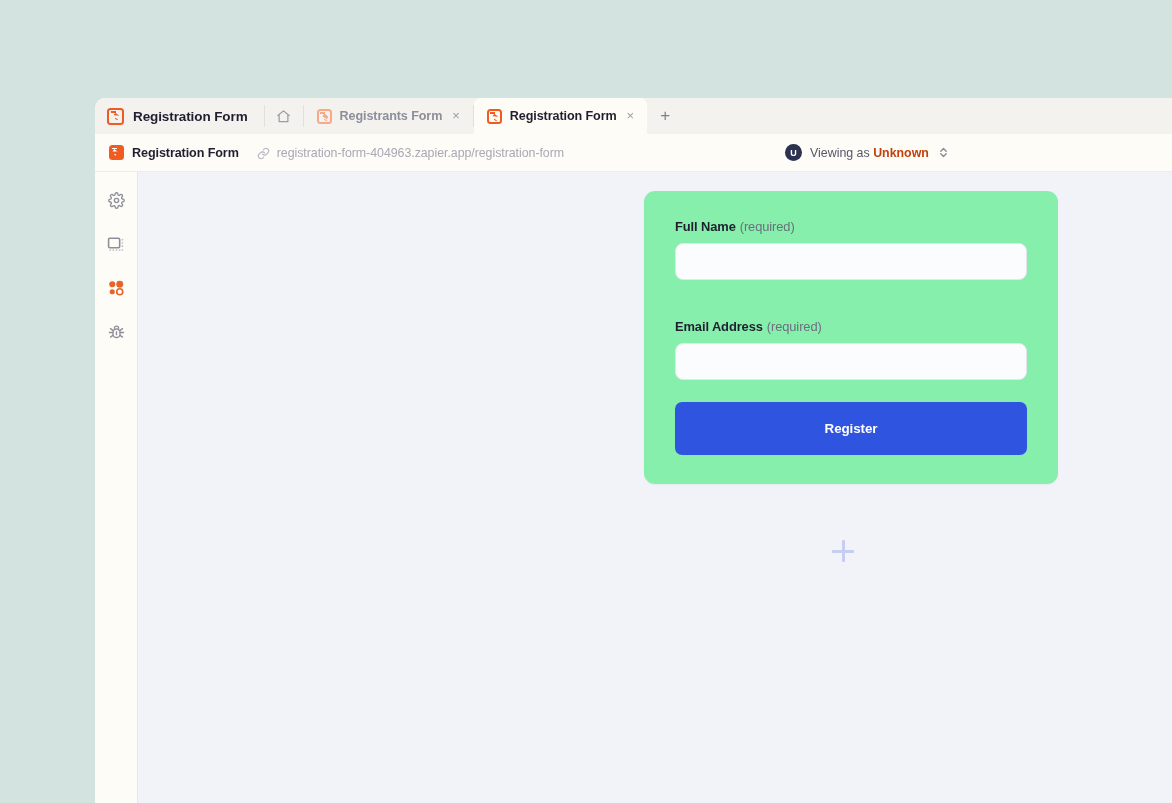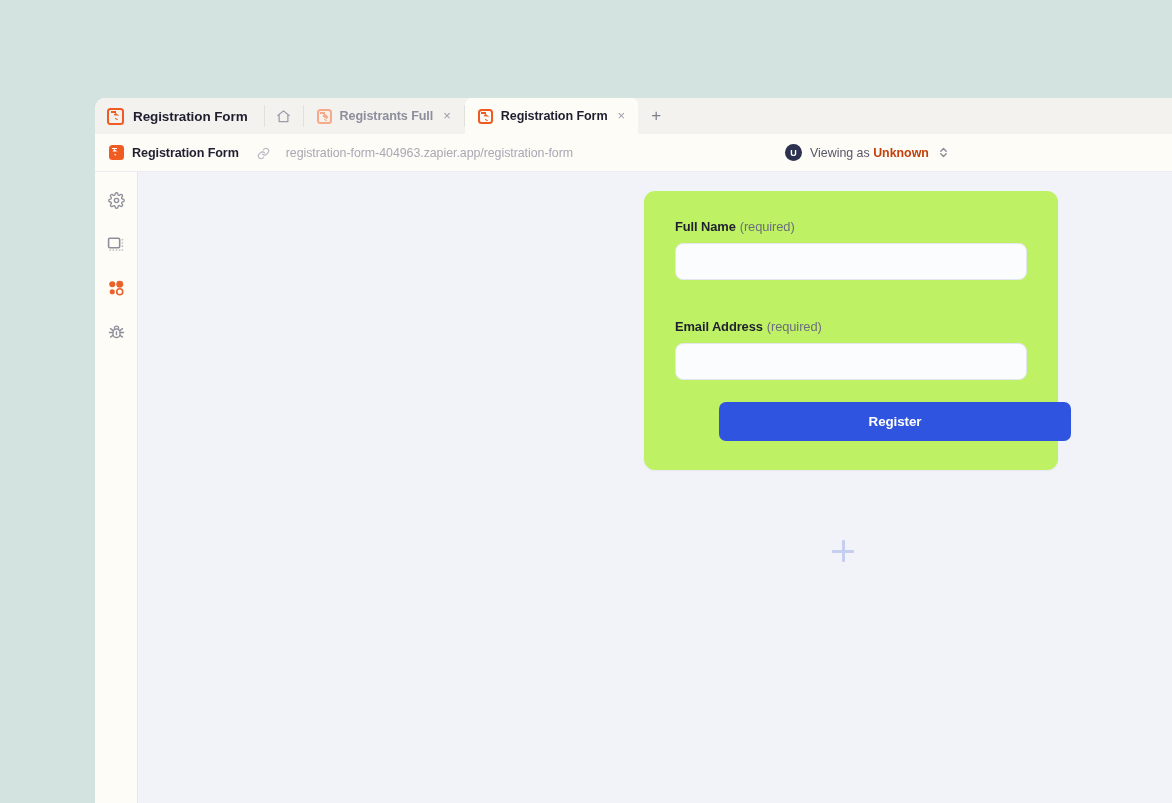--- a/index.html
+++ b/index.html
@@ -181,21 +181,21 @@
   }
   .url-site-name {
     font-size: 12.6px;
     font-weight: bold;
     color: #201f30;
     letter-spacing: -0.1px;
   }
   .url-link {
     display: flex;
     align-items: flex-end;
-    gap: 16px;
+    gap: 7px;
     margin-left: 18px;
   }
   .url-text {
     font-size: 12.4px;
     color: #a9a8b4;
     letter-spacing: -0.05px;
   }
 
   .viewing-as {
     position: absolute;
@@ -260,21 +260,21 @@
     position: relative;
     overflow: hidden;
   }
 
   
   .form-card {
     position: absolute;
     left: 506px;
     top: 19px;
     width: 414px;
-    background: #bef264;
+    background: #86efac;
     border-radius: 11px;
     padding: 28px 31px 29px 31px;
     box-shadow: 0 1px 2px rgba(30,35,90,0.05);
   }
 
   
   .card-texture {
     position: absolute;
     left: 506px;
     top: 271px;
@@ -307,31 +307,30 @@
     border-radius: 8px;
     padding: 0 12px;
     font-size: 13px;
     font-family: "Liberation Sans", sans-serif;
     color: #201f30;
     outline: none;
   }
 
   .submit-btn {
     width: 100%;
-    height: 39px;
+    height: 53px;
     background: #2f54e0;
     border: none;
     border-radius: 7px;
     color: #ffffff;
     font-size: 13.4px;
     font-weight: bold;
     font-family: "Liberation Sans", sans-serif;
     letter-spacing: -0.1px;
     cursor: pointer;
-    margin-left: 44px;
   }
 
   
   .add-block {
     position: absolute;
     left: 694px;
     top: 368px;
     width: 22px;
     height: 22px;
   }
@@ -363,21 +362,21 @@
       <svg width="15" height="15" viewBox="0 0 24 24" fill="none" stroke="#9a9ba6" stroke-width="2" stroke-linecap="round" stroke-linejoin="round">
         <path d="M3 10.5 12 3l9 7.5"></path>
         <path d="M5 10v10h14V10"></path>
       </svg>
     </div>
 
     <div class="tab-sep"></div>
 
     <div class="tab inactive">
       <span class="logo-mark sm faded"></span>
-      <span class="tab-label">Registrants Full</span>
+      <span class="tab-label">Registrants Form</span>
       <span class="tab-close">×</span>
     </div>
 
     <div class="tab-sep"></div>
 
     <div class="tab active">
       <span class="logo-mark sm"></span>
       <span class="tab-label">Registration Form</span>
       <span class="tab-close">×</span>
     </div>

